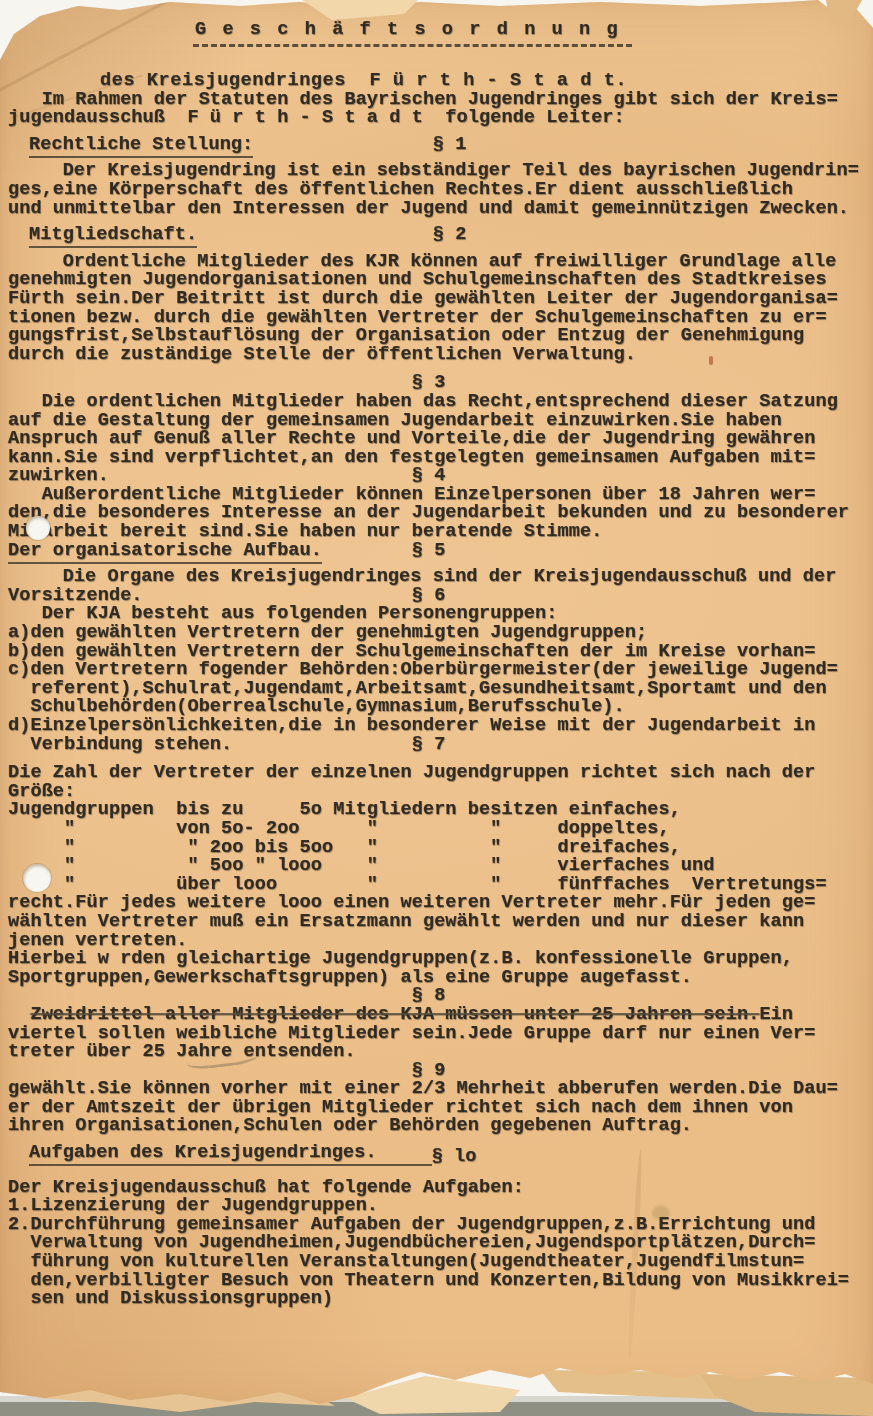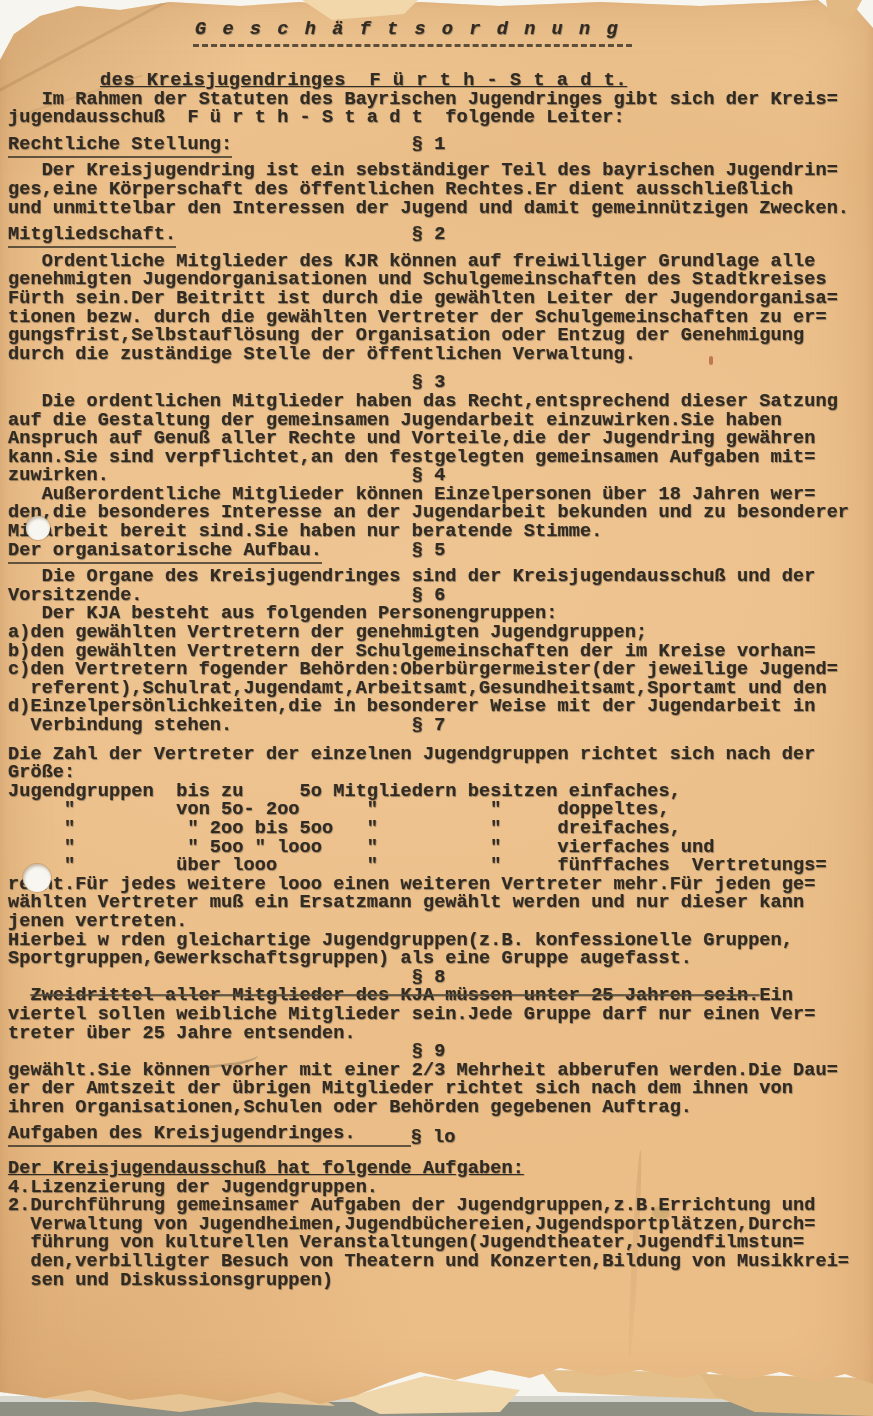--- a/index.html
+++ b/index.html
@@ -45,22 +45,22 @@
   .hole{position:absolute;border-radius:50%;background:#f7f6f1;
         box-shadow:inset 1px 2px 3px rgba(120,90,50,.4),0 0 0 1px rgba(130,95,55,.25);}
   .hole1{left:26px;top:516px;width:24px;height:24px;}
   .hole2{left:23px;top:864px;width:28px;height:28px;}
 
   
   .text{position:absolute;left:8px;top:18px;right:0;
         font-size:18.7px;font-weight:700;color:rgba(42,38,31,.93);
         text-shadow:0.6px 0.6px 0.8px rgba(42,38,31,.45),-0.4px 0 0.6px rgba(42,38,31,.25);}
   .line{white-space:pre;line-height:18.6px;min-height:18.6px;}
-  .mt0{}  .mt1{margin-top:8px;}  .mt2{margin-top:16px;text-decoration:underline;}  .mt3{margin-top:10px;}
-  .title{padding-left:185px;margin-bottom:24px;line-height:22px;font-style:italic;}
+  .mt0{}  .mt1{margin-top:8px;margin-left:21px;}  .mt2{margin-top:16px;}  .mt3{margin-top:10px;}
+  .title{padding-left:185px;margin-bottom:24px;line-height:22px;}
   .title .head{display:inline-block;border-bottom:3px dashed rgba(44,40,33,.75);
                padding:0 12px 4px 2px;letter-spacing:2.5px;}
   .subtitle{padding-left:92px;letter-spacing:.5px;}
   .heading .head{border-bottom:2px solid rgba(42,38,31,.7);padding-bottom:1px;}
   .wide .head{padding-right:55px;}
   .wide .rest{position:relative;top:4px;}
   .struck{text-decoration:line-through;text-decoration-thickness:2px;
           text-decoration-color:rgba(90,82,65,.7);}
 </style>
 </head>
@@ -110,20 +110,21 @@
         <div class="line body">den,die besonderes Interesse an der Jugendarbeit bekunden und zu besonderer</div>
         <div class="line body">Mitarbeit bereit sind.Sie haben nur beratende Stimme.</div>
         <div class="line heading"><span class="head">Der organisatorische Aufbau.</span><span class="rest">        § 5</span></div>
         <div class="line body mt1">   Die Organe des Kreisjugendringes sind der Kreisjugendausschuß und der</div>
         <div class="line body">Vorsitzende.                        § 6</div>
         <div class="line body">   Der KJA besteht aus folgenden Personengruppen:</div>
         <div class="line body">a)den gewählten Vertretern der genehmigten Jugendgruppen;</div>
         <div class="line body">b)den gewählten Vertretern der Schulgemeinschaften der im Kreise vorhan=</div>
         <div class="line body">c)den Vertretern fogender Behörden:Oberbürgermeister(der jeweilige Jugend=</div>
         <div class="line body">  referent),Schulrat,Jugendamt,Arbeitsamt,Gesundheitsamt,Sportamt und den</div>
+        <div class="line body">  Schulbehörden(Oberrealschule,Gymnasium,Berufsschule).</div>
         <div class="line body">d)Einzelpersönlichkeiten,die in besonderer Weise mit der Jugendarbeit in</div>
         <div class="line body">  Verbindung stehen.                § 7</div>
         <div class="line body mt3">Die Zahl der Vertreter der einzelnen Jugendgruppen richtet sich nach der</div>
         <div class="line body">Größe:</div>
         <div class="line body">Jugendgruppen  bis zu     5o Mitgliedern besitzen einfaches,</div>
         <div class="line body">     "         von 5o- 2oo      "          "     doppeltes,</div>
         <div class="line body">     "          " 2oo bis 5oo   "          "     dreifaches,</div>
         <div class="line body">     "          " 5oo " looo    "          "     vierfaches und</div>
         <div class="line body">     "         über looo        "          "     fünffaches  Vertretungs=</div>
         <div class="line body">recht.Für jedes weitere looo einen weiteren Vertreter mehr.Für jeden ge=</div>
@@ -134,21 +135,21 @@
         <div class="line body">                                    § 8</div>
         <div class="line strike mt0"><span>  </span><span class="struck">Zweidrittel aller Mitglieder des KJA müssen unter 25 Jahren sein.</span><span>Ein</span></div>
         <div class="line body">viertel sollen weibliche Mitglieder sein.Jede Gruppe darf nur einen Ver=</div>
         <div class="line body">treter über 25 Jahre entsenden.</div>
         <div class="line body">                                    § 9</div>
         <div class="line body">gewählt.Sie können vorher mit einer 2/3 Mehrheit abberufen werden.Die Dau=</div>
         <div class="line body">er der Amtszeit der übrigen Mitglieder richtet sich nach dem ihnen von</div>
         <div class="line body">ihren Organisationen,Schulen oder Behörden gegebenen Auftrag.</div>
         <div class="line heading mt1 wide"><span class="head">Aufgaben des Kreisjugendringes.</span><span class="rest">§ lo</span></div>
         <div class="line body mt2">Der Kreisjugendausschuß hat folgende Aufgaben:</div>
-        <div class="line body mt0">4.Lizenzierung der Jugendgruppen.</div>
+        <div class="line body mt0">1.Lizenzierung der Jugendgruppen.</div>
         <div class="line body">2.Durchführung gemeinsamer Aufgaben der Jugendgruppen,z.B.Errichtung und</div>
         <div class="line body">  Verwaltung von Jugendheimen,Jugendbüchereien,Jugendsportplätzen,Durch=</div>
         <div class="line body">  führung von kulturellen Veranstaltungen(Jugendtheater,Jugendfilmstun=</div>
         <div class="line body">  den,verbilligter Besuch von Theatern und Konzerten,Bildung von Musikkrei=</div>
         <div class="line body">  sen und Diskussionsgruppen)</div>
       </div>
   </div>
 
   <div class="fold fold-c"></div>
   <div class="fold fold-r"></div>

